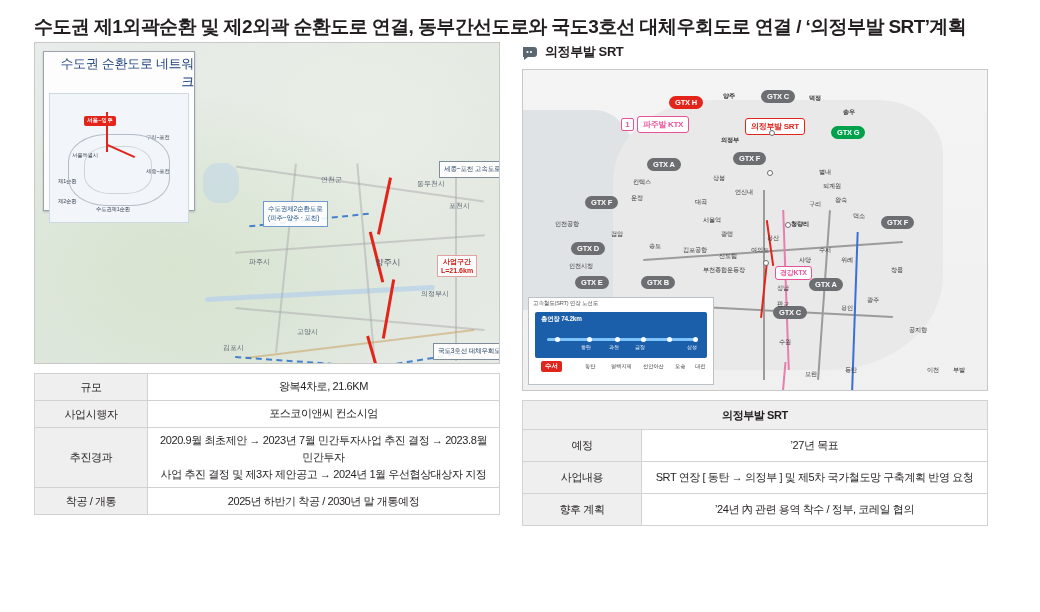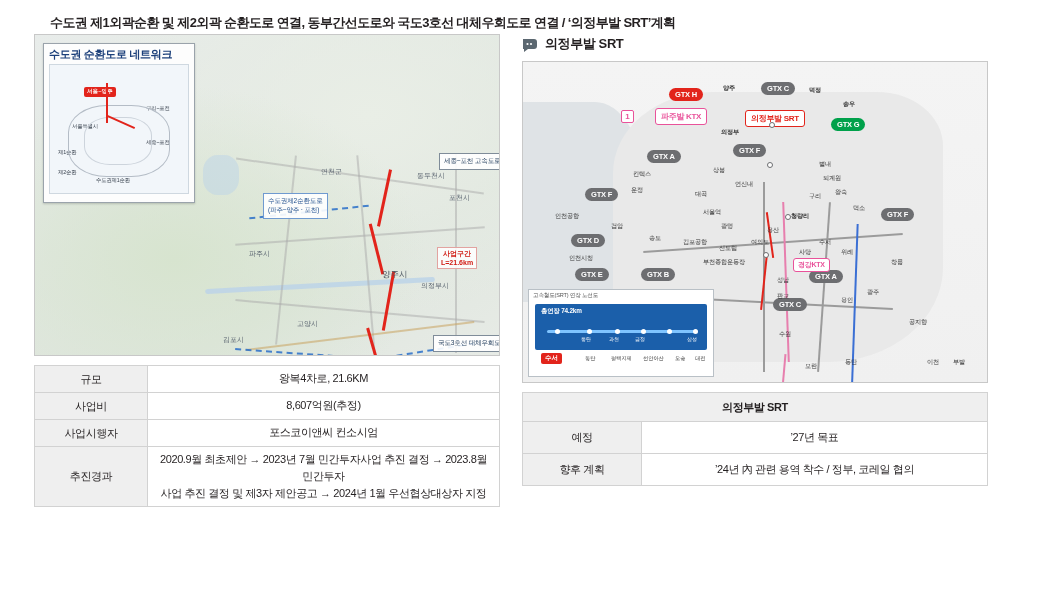--- a/index.html
+++ b/index.html
@@ -17,25 +17,25 @@
   }
   .page {
     width: 1040px;
     height: 612px;
     position: relative;
     box-sizing: border-box;
     padding: 10px 34px 0 34px;
   }
   
   .headline-1 {
-    font-size: 13px;
+    font-size: 19px;
     font-weight: bold;
     letter-spacing: -0.6px;
     color: #231f20;
-    margin: 4px 0 2px 16px;
+    margin: 4px 0 2px 0;
     white-space: nowrap;
   }
   .headline-2 {
     font-size: 21px;
     font-weight: bold;
     letter-spacing: -0.8px;
     color: #231f20;
     margin: 6px 0 14px 0;
     white-space: nowrap;
   }
@@ -109,25 +109,26 @@
     left: 8px;
     top: 8px;
     width: 152px;
     height: 160px;
     background: #fdfdfd;
     border: 1px solid #9aa3ab;
     box-shadow: 0 1px 2px rgba(0,0,0,.18);
     box-sizing: border-box;
   }
   .map-inset .ins-title {
-    font-size: 11px;
-    font-weight: bold;
+    font-size: 13px;
+    font-weight: normal;
     color: #1b3f7a;
     padding: 3px 0 2px 5px;
     letter-spacing: -0.3px;
+    text-align: right;
   }
   .map-inset .ins-body {
     position: relative;
     margin: 0 5px 5px 5px;
     height: 130px;
     background: #f2f6fa;
     border: 1px solid #cfd8e0;
     box-sizing: border-box;
   }
   .mini-label {
@@ -214,21 +215,21 @@
     background: #fff;
     border: 1.4px solid #e2241b;
     color: #e2241b;
     font-size: 8px;
     font-weight: bold;
     padding: 2px 5px;
     border-radius: 3px;
     white-space: nowrap;
     letter-spacing: -.3px;
   }
-  .label-box.pinkb { border-color: #e9529a; color: #e9529a; margin-left: 18px; }
+  .label-box.pinkb { border-color: #e9529a; color: #e9529a; }
   .num-box {
     position: absolute;
     border: 1.4px solid #e9529a;
     color: #e9529a;
     font-size: 8px;
     font-weight: bold;
     width: 11px; height: 11px;
     line-height: 11px;
     text-align: center;
     background: #fff;
@@ -427,48 +428,48 @@
 (파주~양주 · 포천)</div>
 
         <div class="map-note" style="left:398px;top:300px;">국도3호선 대체우회도로</div>
         <div class="map-note" style="left:404px;top:118px;">세종~포천 고속도로</div>
 
         <div class="map-tag-red" style="left:402px;top:212px;white-space:pre-line;text-align:center;line-height:1.3;">사업구간
 L=21.6km</div>
 
         <div class="map-city" style="left:214px;top:214px;">파주시</div>
         <div class="map-city" style="left:262px;top:284px;">고양시</div>
-        <div class="map-city big" style="left:347px;top:214px;margin-top:20px;">양주시</div>
+        <div class="map-city big" style="left:340px;top:214px;">양주시</div>
         <div class="map-city" style="left:386px;top:246px;">의정부시</div>
 
         <div class="map-city" style="left:414px;top:158px;">포천시</div>
         <div class="map-city" style="left:382px;top:136px;">동두천시</div>
         <div class="map-city" style="left:286px;top:132px;">연천군</div>
         <div class="map-city" style="left:188px;top:300px;">김포시</div>
 
       </div>
 
       <table class="tbl-left">
         <tbody>
           <tr>
             <th class="rowhdr">규모</th>
             <td class="val">왕복4차로, 21.6KM</td>
           </tr>
           <tr>
-            <th class="rowhdr">사업비</th>
-            <td class="val">8,607억원(추정)</td>
-          </tr>
-          <tr>
             <th class="rowhdr">사업시행자</th>
             <td class="val">포스코이앤씨 컨소시엄</td>
           </tr>
           <tr>
             <th class="rowhdr">추진경과</th>
             <td class="val" style="white-space:pre-line;">2020.9월 최초제안 → 2023년 7월 민간투자사업 추진 결정 → 2023.8월 민간투자
 사업 추진 결정 및 제3자 제안공고 → 2024년 1월 우선협상대상자 지정</td>
+          </tr>
+          <tr>
+            <th class="rowhdr">착공 / 개통</th>
+            <td class="val">2025년 하반기 착공 / 2030년 말 개통예정</td>
           </tr>
         </tbody>
       </table>
     </div>
 
     <div class="col-right">
 
       <div class="sec-title">
         <span class="tag-icon">
           <svg width="16" height="15" viewBox="0 0 16 15">
@@ -590,20 +591,24 @@
       <table class="tbl-right">
         <tbody>
           <tr>
             <td class="caphdr" colspan="2">의정부발 SRT</td>
           </tr>
           <tr>
             <td class="rowhdr">예정</td>
             <td class="val">’27년 목표</td>
           </tr>
           <tr>
+            <td class="rowhdr">사업내용</td>
+            <td class="val">SRT 연장 [ 동탄 → 의정부 ] 및 제5차 국가철도망 구축계획 반영 요청</td>
+          </tr>
+          <tr>
             <td class="rowhdr">향후 계획</td>
             <td class="val">’24년 內 관련 용역 착수 / 정부, 코레일 협의</td>
           </tr>
         </tbody>
       </table>
     </div>
 
   </div>
 </div>
 

